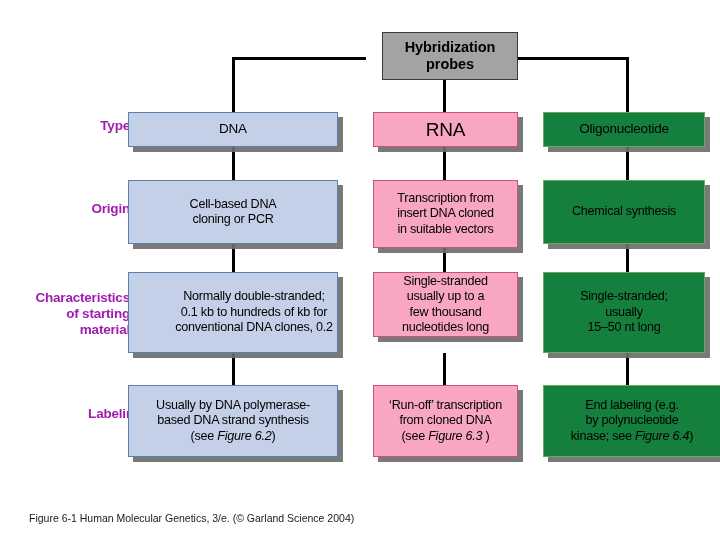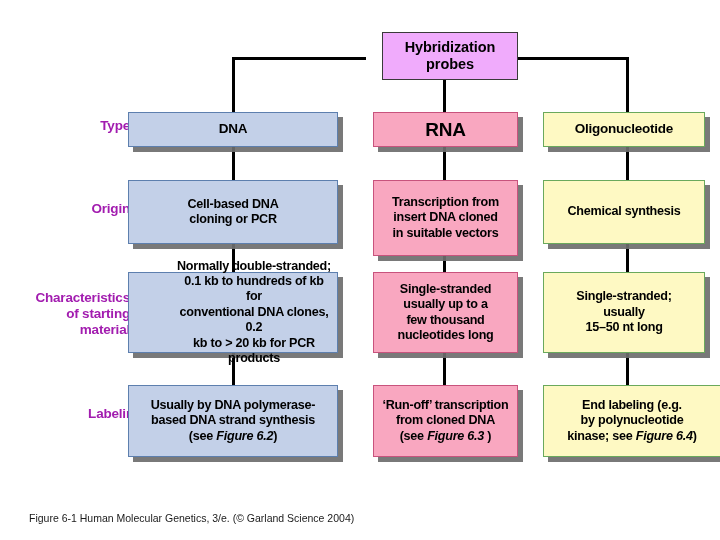--- a/index.html
+++ b/index.html
@@ -28,21 +28,21 @@
     position: absolute;
     background: #000000;
   }
   .vline { width: 3px; }
   .hline { height: 3px; }
 
   
   .root-box {
     position: absolute;
     box-sizing: border-box;
-    background: #f0abfc;
+    background: #a3a3a3;
     border: 1.5px solid #3a3a3a;
     display: flex;
     align-items: center;
     justify-content: center;
     text-align: center;
     font-size: 14.5px;
     font-weight: bold;
     line-height: 1.18;
     letter-spacing: -0.1px;
   }
@@ -60,39 +60,39 @@
 
   
   .cell {
     position: absolute;
     box-sizing: border-box;
     display: flex;
     align-items: center;
     justify-content: flex-start;
     text-align: center;
     font-size: 12.6px;
-    font-weight: bold;
+    font-weight: normal;
     line-height: 1.22;
     letter-spacing: -0.25px;
     padding: 2px 4px;
     box-shadow: 5px 5px 0 0 rgba(110,110,110,0.92);
   }
   .cell .txt { display: block; width: 100%; }
   .cell i { font-style: italic; }
 
   .c-dna {
     background: #c3d0e8;
     border: 1px solid #5d7fae;
   }
   .c-rna {
     background: #f9a7c0;
     border: 1px solid #c8537d;
   }
   .c-oligo {
-    background: #fef9c3;
+    background: #15803d;
     border: 1px solid #6aa95c;
   }
 
   
   .caption {
     position: absolute;
     font-size: 10.5px;
     font-weight: normal;
     letter-spacing: 0px;
     color: #1a1a1a;
@@ -160,45 +160,44 @@
       <span>Cell-based DNA</span><br>
       <span>cloning or PCR</span>
     </span>
   </div>
 
   <div class="cell c-dna" style="left:128px; top:272px; width:210px; height:81px;padding-left:46px;">
     <span class="txt">
       <span>Normally double-stranded;</span><br>
       <span>0.1 kb to hundreds of kb for</span><br>
       <span>conventional DNA clones, 0.2</span><br>
-      <span>kb to &gt; 20 kb for PCR products</span>
     </span>
   </div>
 
   <div class="cell c-dna" style="left:128px; top:385px; width:210px; height:72px;">
     <span class="txt">
       <span>Usually by DNA polymerase-</span><br>
       <span>based DNA strand synthesis</span><br>
       <span>(see </span><i>Figure 6.2</i><span>)</span>
     </span>
   </div>
 
   <div class="cell c-rna" style="left:373px; top:112px; width:145px; height:35px; font-size:19px;">
     <span class="txt">RNA</span>
   </div>
 
-  <div class="cell c-rna" style="left:373px; top:180px; width:145px; height:76px;">
+  <div class="cell c-rna" style="left:373px; top:180px; width:145px; height:68px;">
     <span class="txt">
       <span>Transcription from</span><br>
       <span>insert DNA cloned</span><br>
       <span>in suitable vectors</span>
     </span>
   </div>
 
-  <div class="cell c-rna" style="left:373px; top:272px; width:145px; height:81px;">
+  <div class="cell c-rna" style="left:373px; top:272px; width:145px; height:65px;">
     <span class="txt">
       <span>Single-stranded</span><br>
       <span>usually up to a</span><br>
       <span>few thousand</span><br>
       <span>nucleotides long</span>
     </span>
   </div>
 
   <div class="cell c-rna" style="left:373px; top:385px; width:145px; height:72px;">
     <span class="txt">

